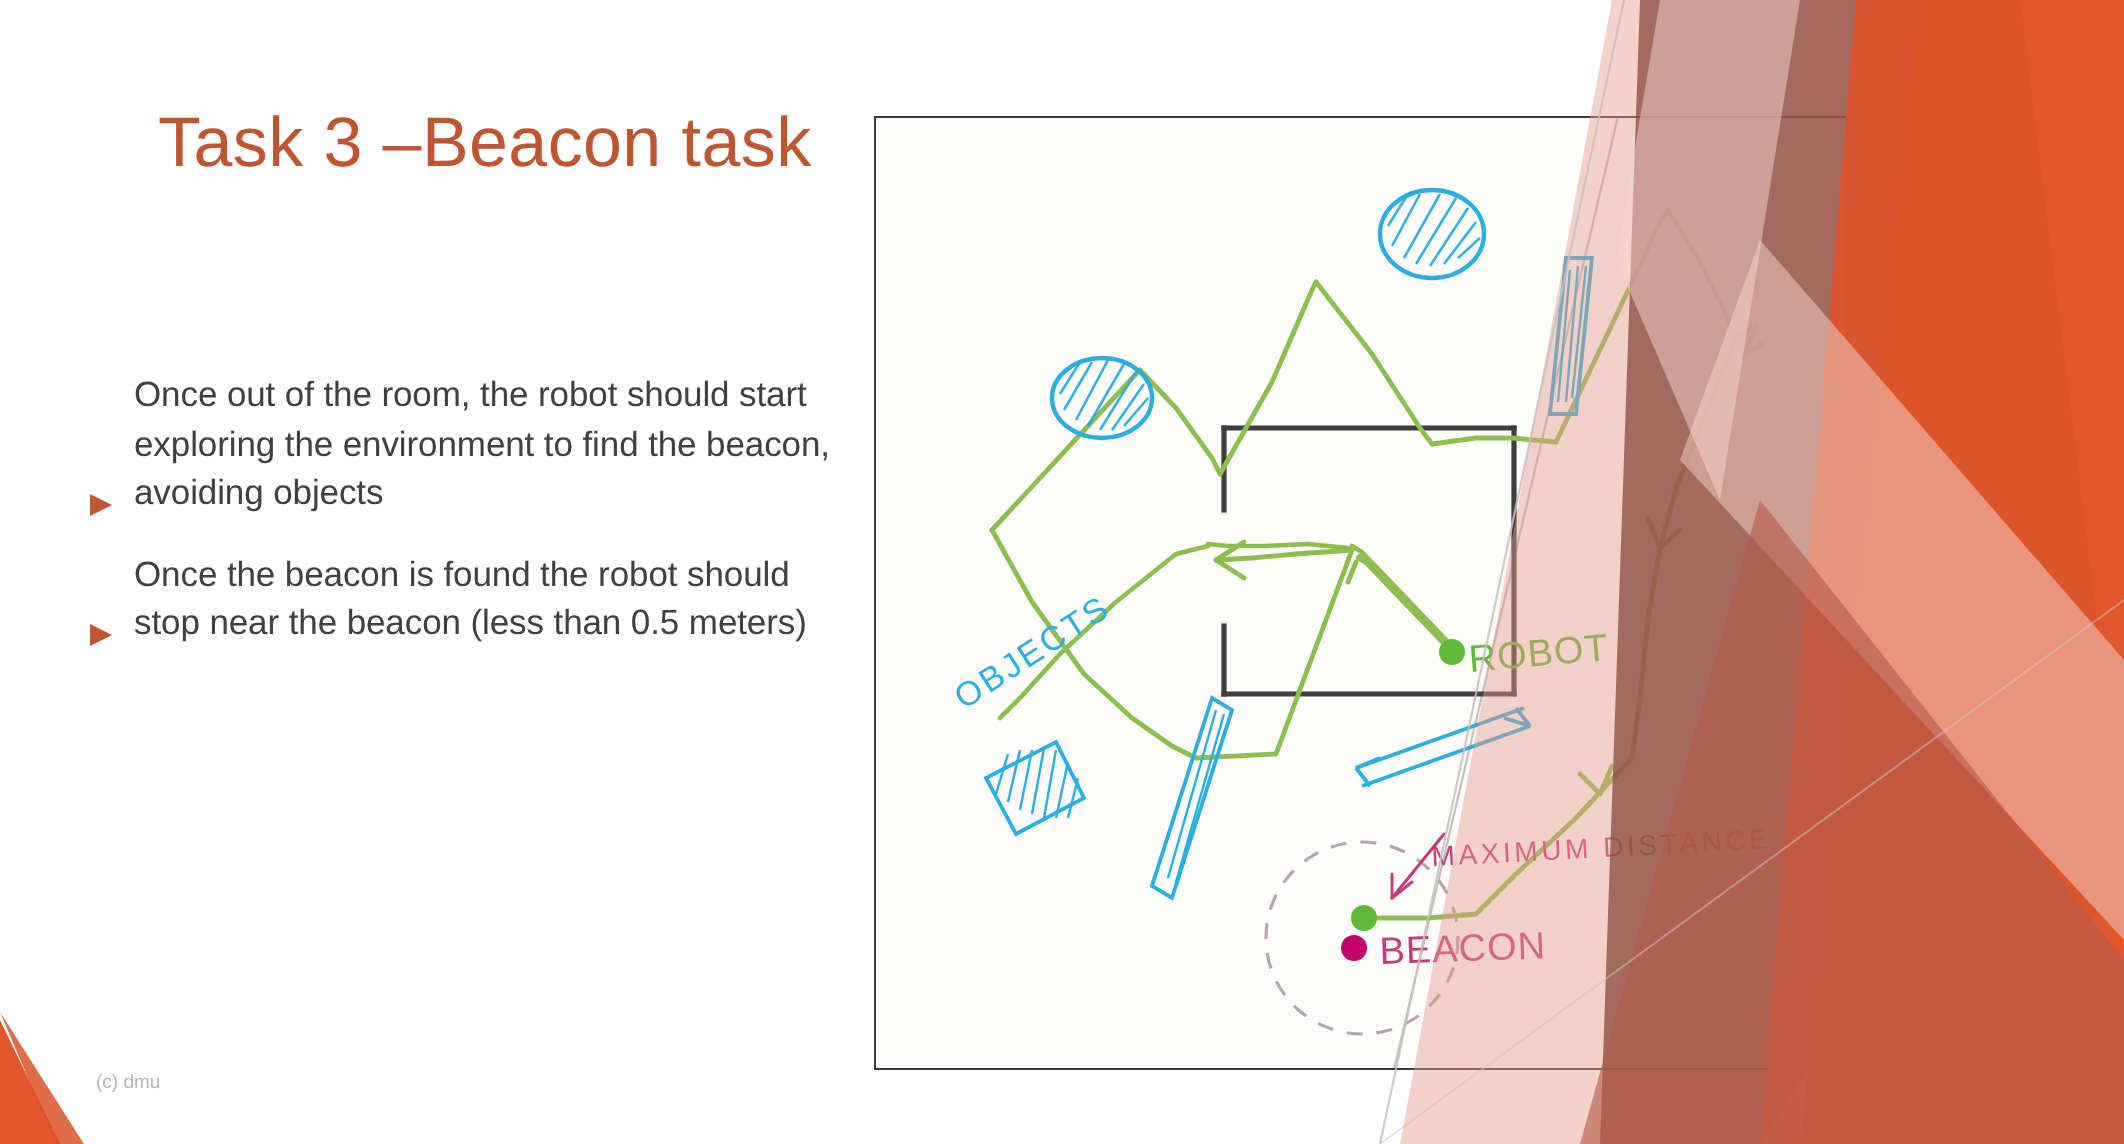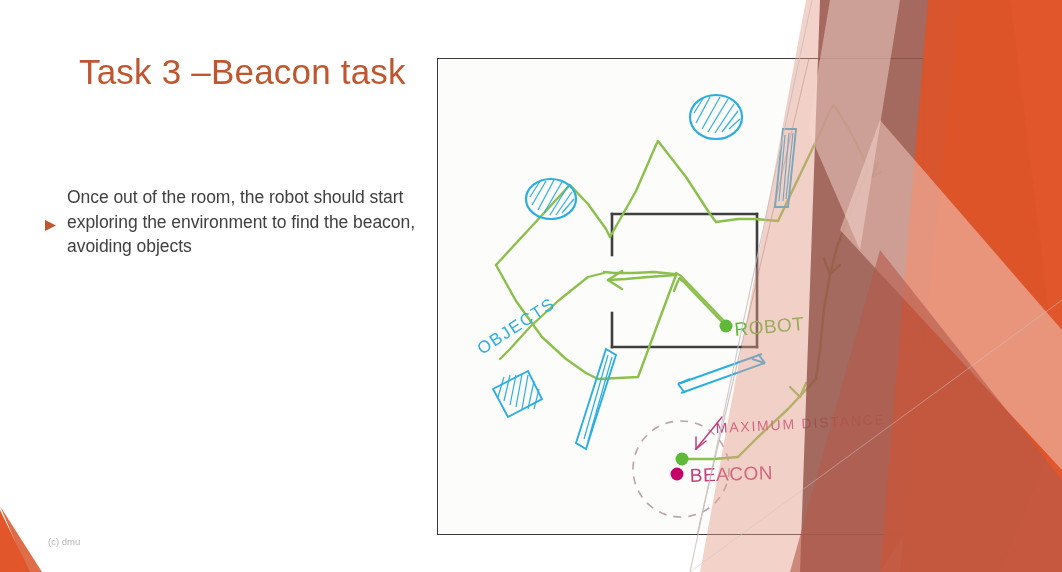--- a/index.html
+++ b/index.html
@@ -45,21 +45,21 @@
   
   .bullets {
     position: absolute;
     left: 44px;
     top: 185px;
     width: 372px;
     z-index: 4;
   }
   .bullet-row {
     display: flex;
-    align-items: center;
+    align-items: flex-end;
     margin-bottom: 16px;
   }
   .bullet-marker {
     flex: 0 0 auto;
     width: 14px;
     margin-top: 7px;
     margin-right: 9px;
   }
   .bullet-marker svg { display: block; }
   .bullet-text {
@@ -109,20 +109,28 @@
   <div class="title">Task 3 –Beacon task</div>
 
   <div class="bullets">
     <div class="bullet-row">
       <span class="bullet-marker">
         <svg width="13" height="13" viewBox="0 0 13 13">
             <polygon points="1,1 12,6.5 1,12" fill="#C0562F"></polygon>
           </svg>
       </span>
       <span class="bullet-text">Once out of the room, the robot should start exploring the environment to find the beacon, avoiding objects</span>
+    </div>
+    <div class="bullet-row">
+      <span class="bullet-marker">
+        <svg width="13" height="13" viewBox="0 0 13 13">
+            <polygon points="1,1 12,6.5 1,12" fill="#C0562F"></polygon>
+          </svg>
+      </span>
+      <span class="bullet-text">Once the beacon is  found the robot should stop near the beacon (less than 0.5 meters)</span>
     </div>
   </div>
 
   <div class="footer">(c) dmu</div>
 
   <div class="board">
     <svg width="485" height="475" viewBox="0 0 485 475">
 
       <line x1="372" y1="-5" x2="258" y2="480" stroke="#C9BFBF" stroke-width="1.1"></line>
 

